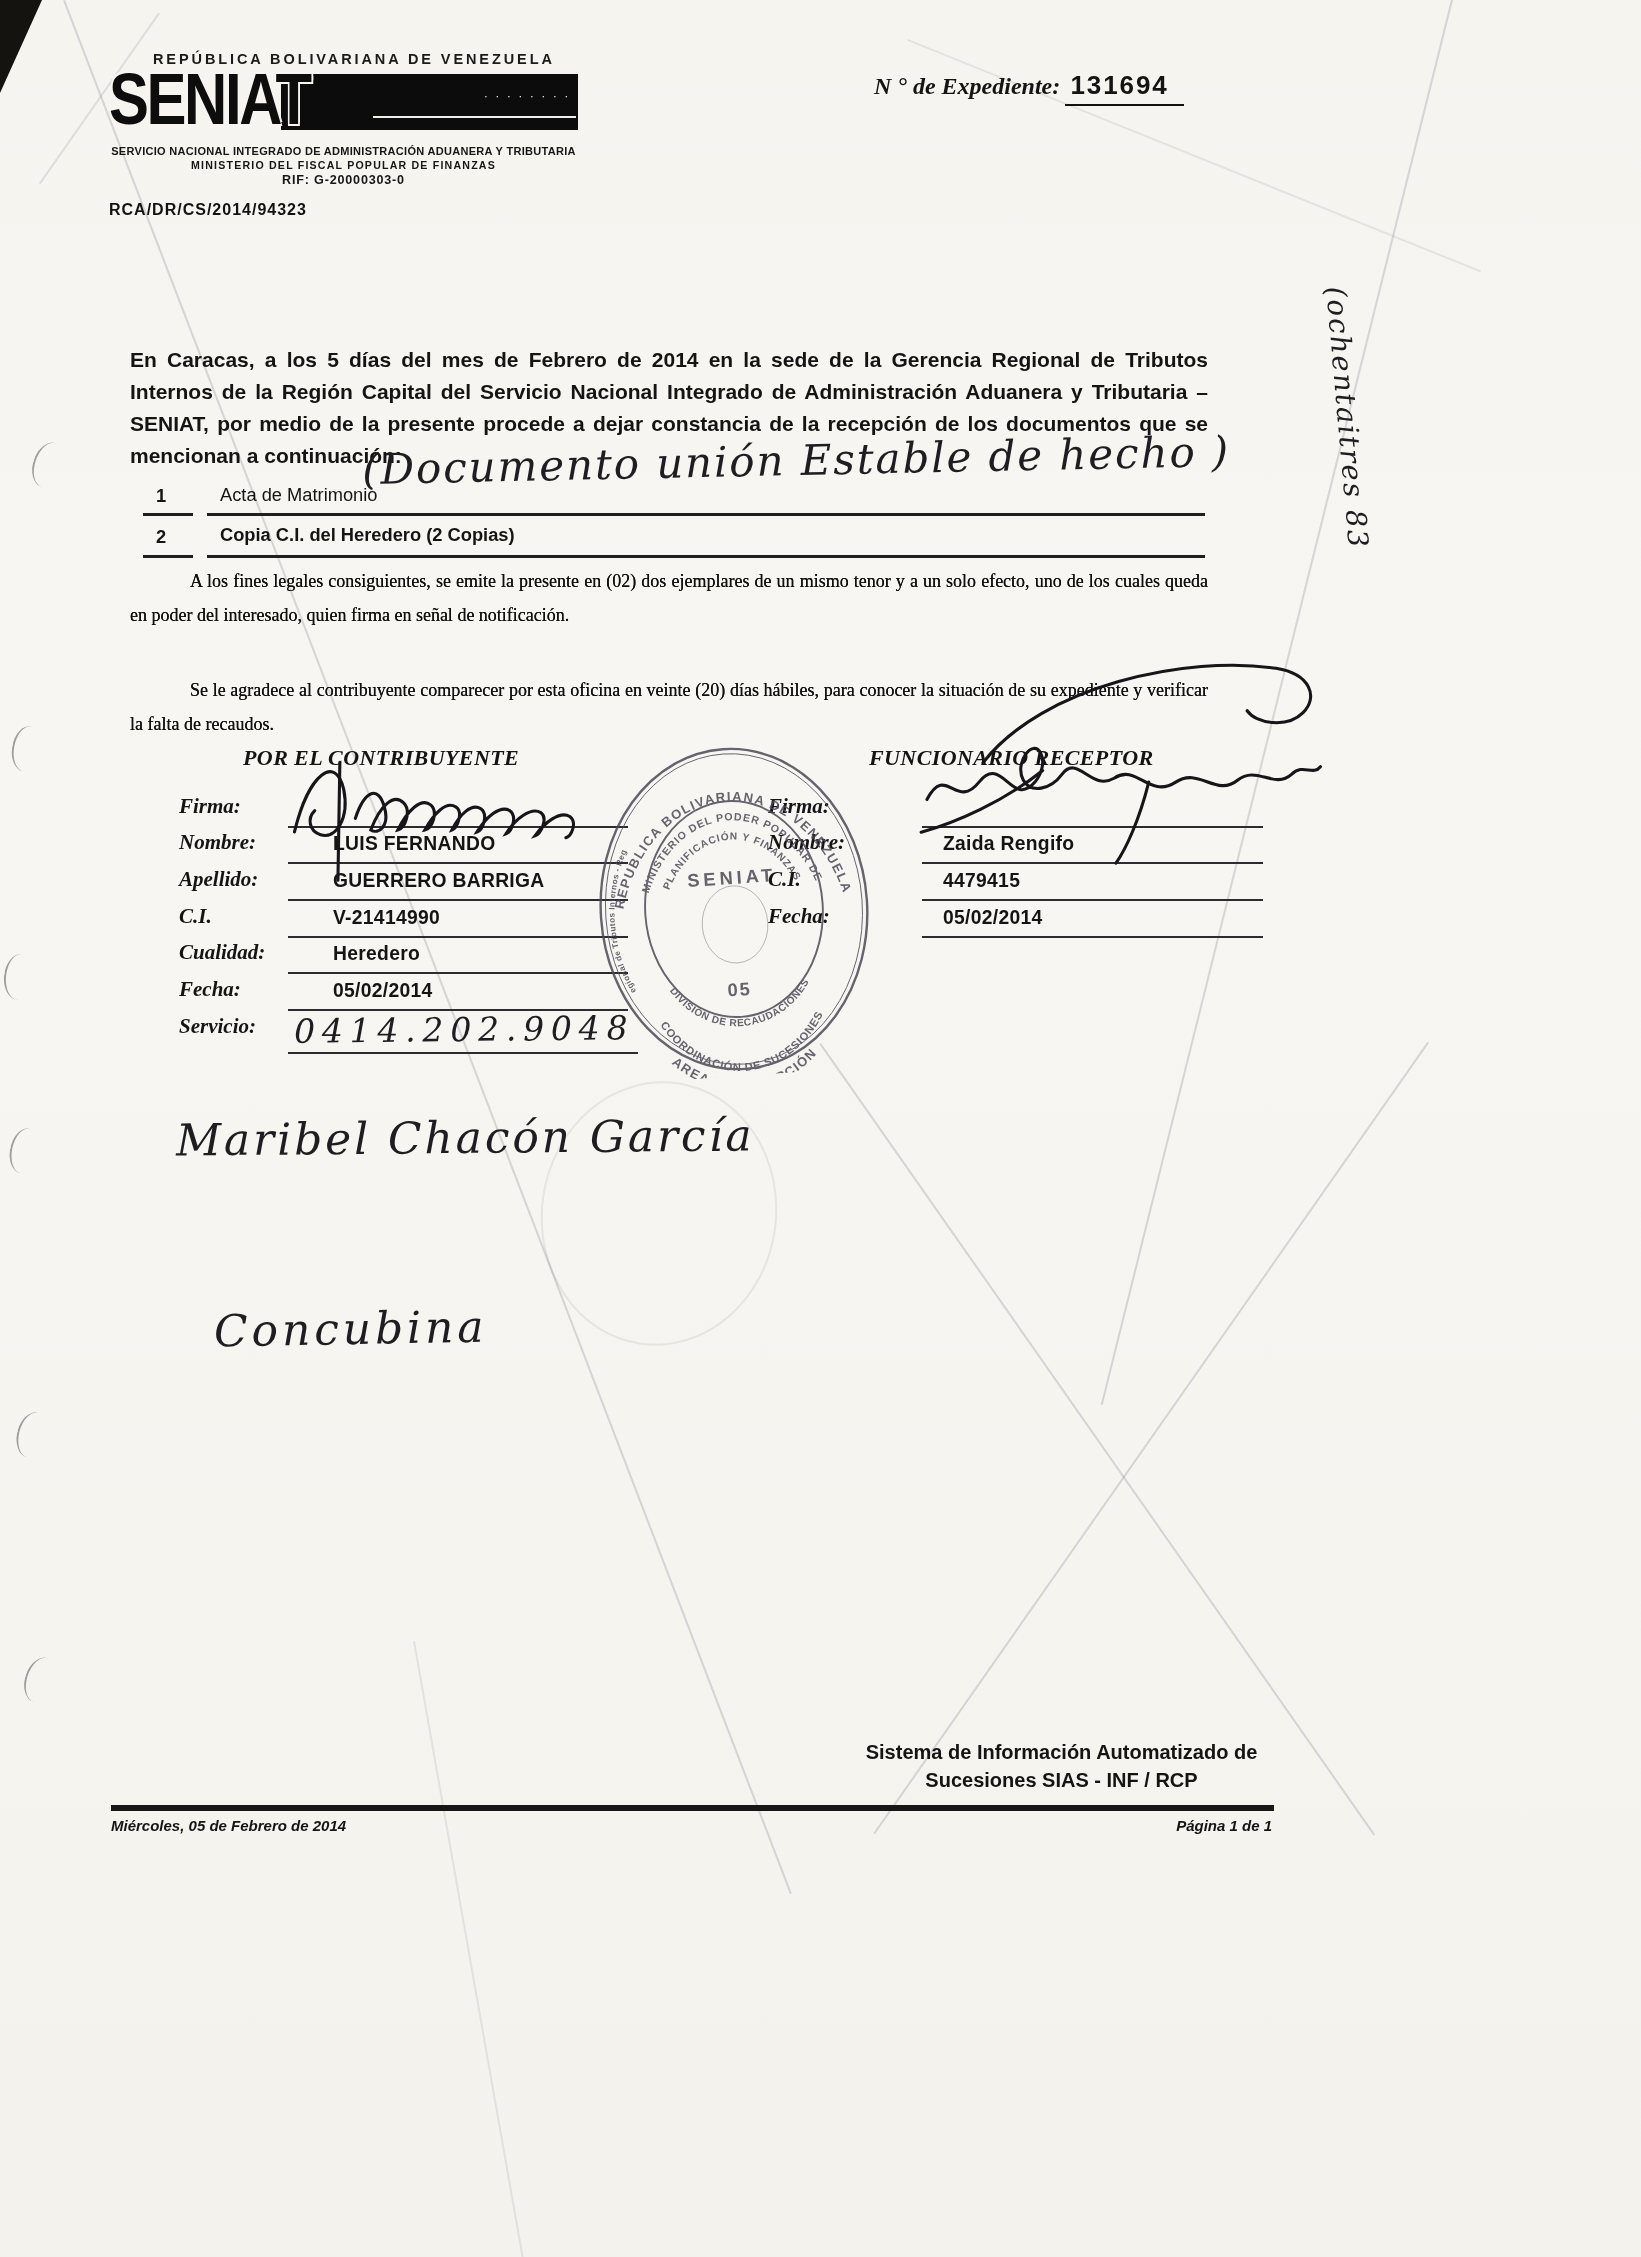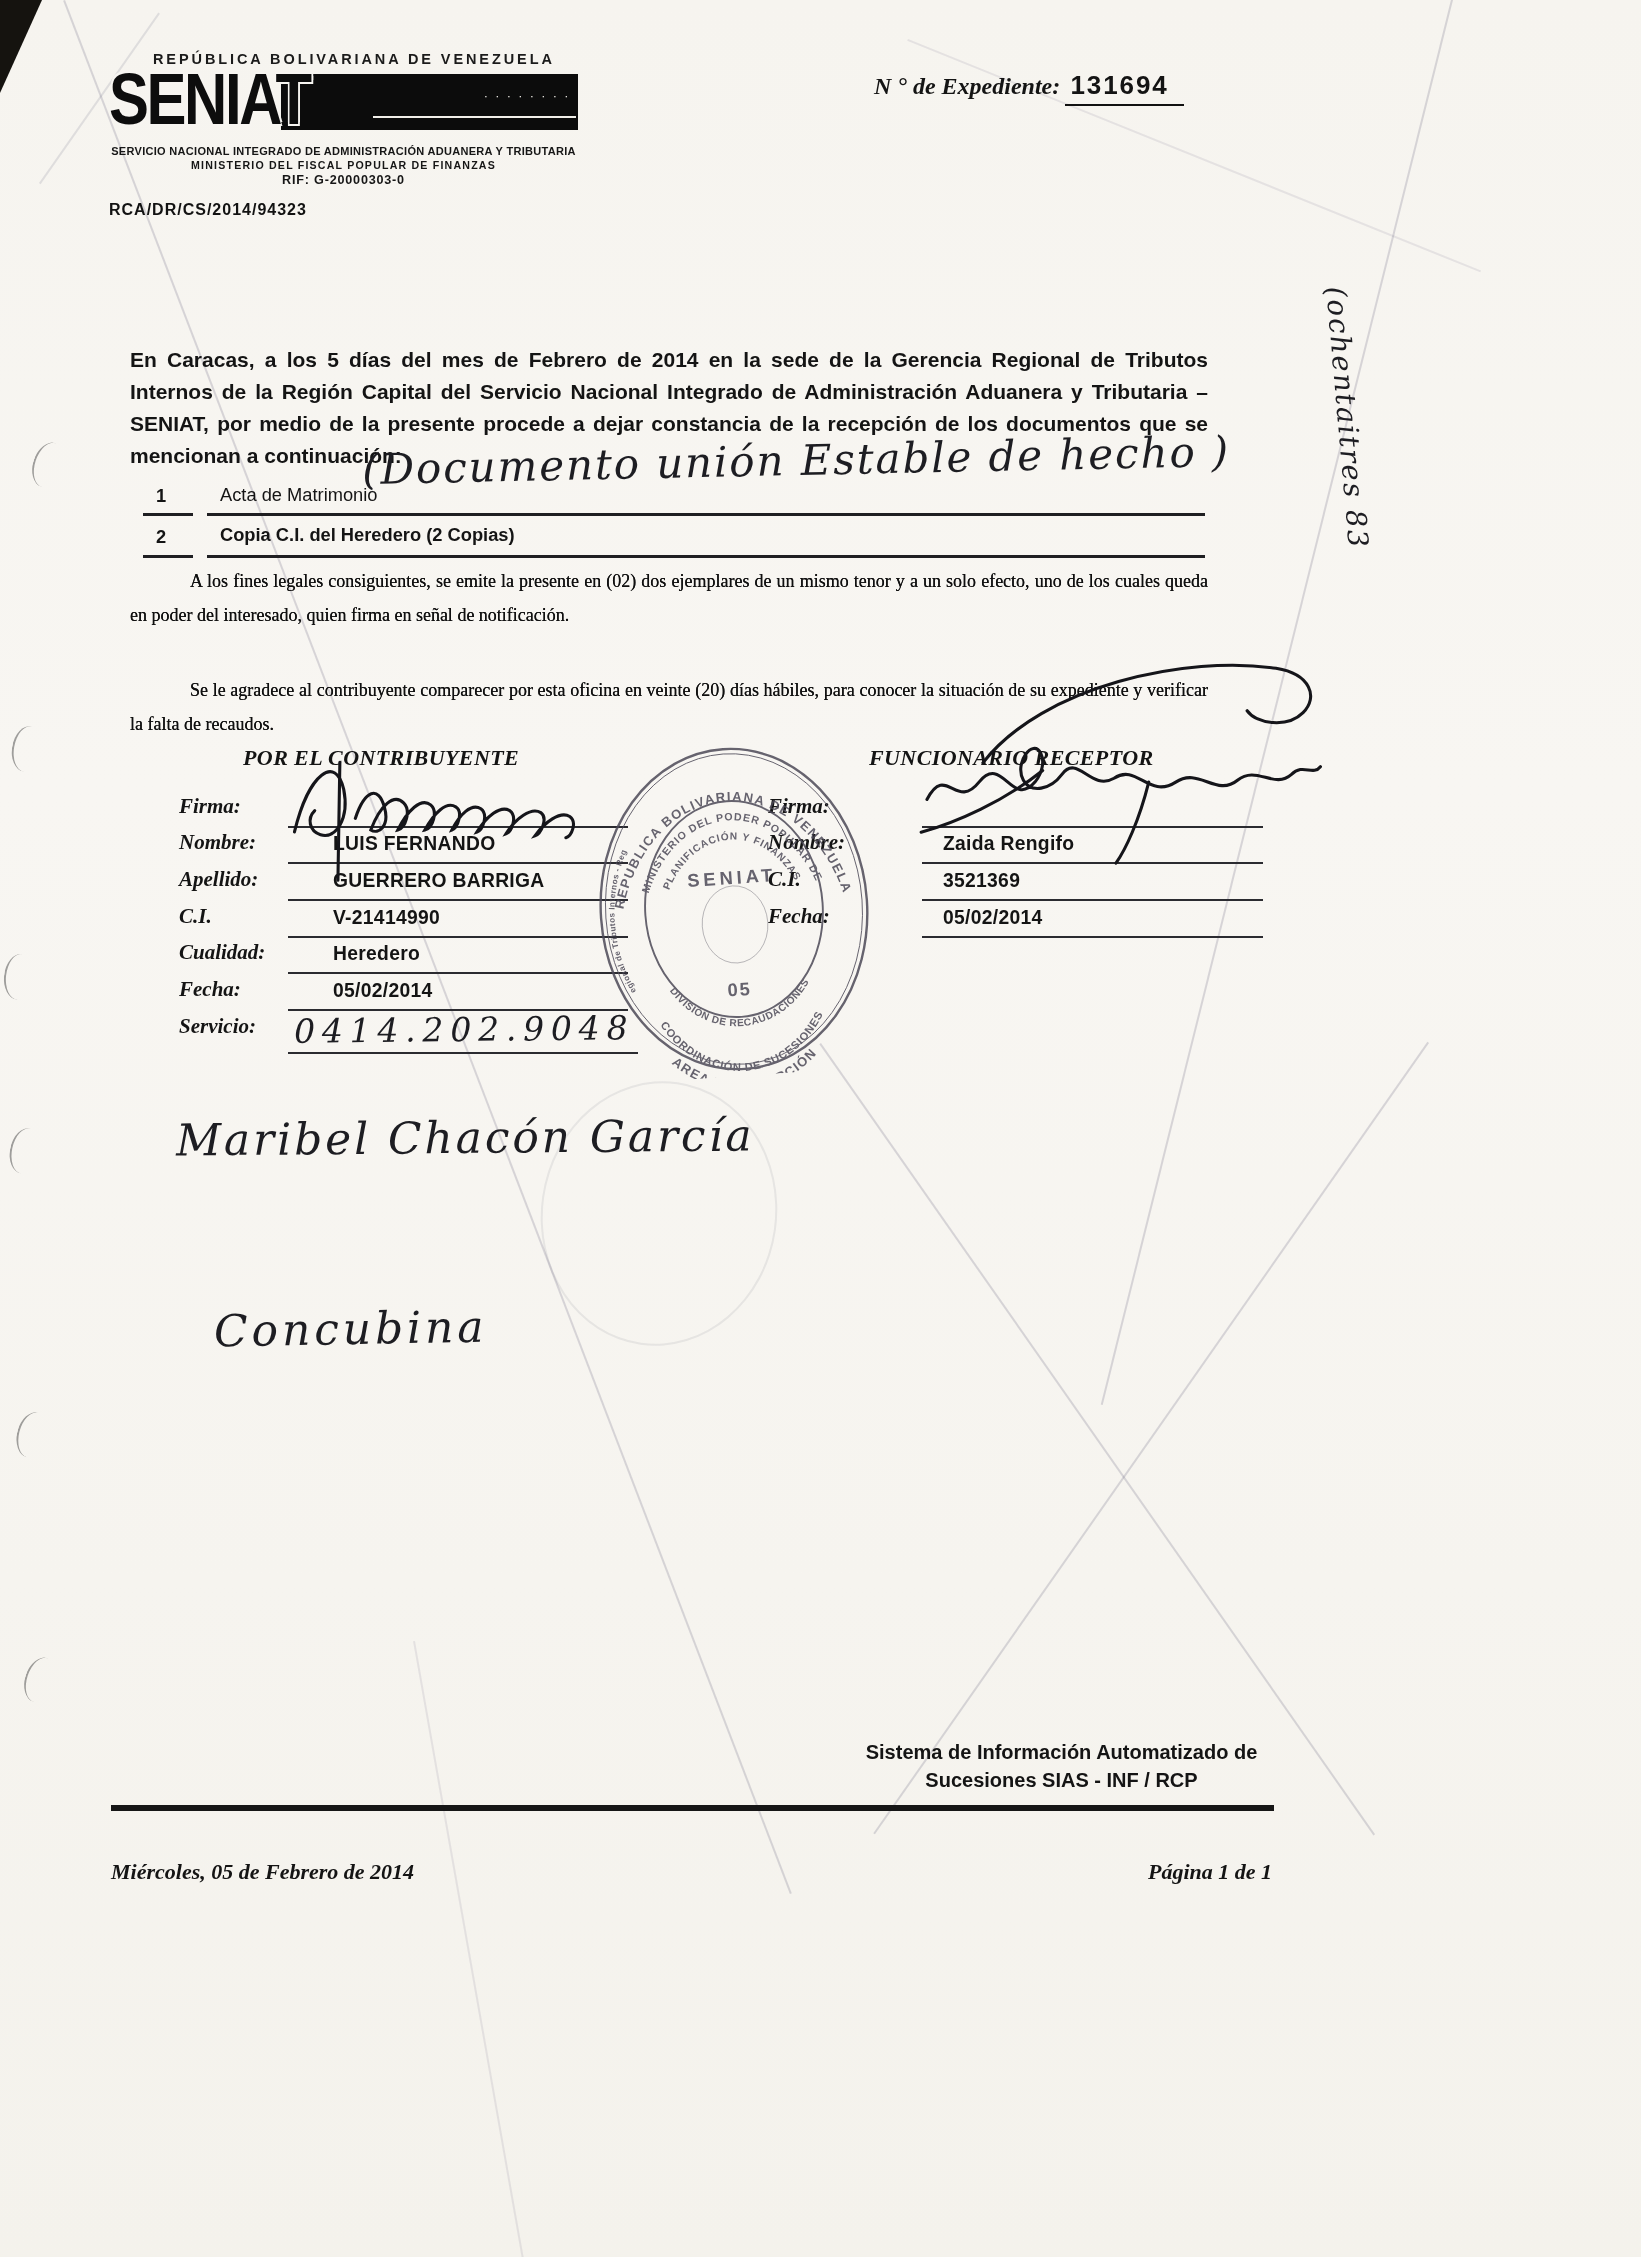--- a/index.html
+++ b/index.html
@@ -74,21 +74,21 @@
   .st-b1{font-size:10.5px;letter-spacing:.6px;}
   .st-b2{font-size:11.5px;letter-spacing:.8px;}
   .st-b3{font-size:13.5px;letter-spacing:1.5px;}
   .st-side{font-size:8.5px;letter-spacing:.4px;}
   .st-center{font-size:19px;letter-spacing:4px;}
   .st-num{font-size:19px;letter-spacing:2px;}
 
   
   .c-sys{width:415px;text-align:center;font-weight:700;font-size:20px;line-height:28px;}
   .f-rule{position:absolute;height:5.8px;background:#161616;}
-  .f-txt{position:absolute;font-family:Liberation Serif, serif;font-style:italic;font-weight:700;font-size:22px;margin-top:42px;}
+  .f-txt{position:absolute;font-family:Liberation Sans, sans-serif;font-style:italic;font-weight:700;font-size:15px;}
 </style>
 </head>
 <body>
 
 <div class="page">
 
   <div class="corner-mark"></div>
   <div class="crease" style="left:65px;top:0;width:2028px;transform:rotate(69deg);"></div>
   <div class="crease" style="left:1453px;top:0;width:1448px;transform:rotate(104deg);"></div>
   <div class="crease" style="left:821px;top:1043px;width:966px;transform:rotate(55deg);"></div>
@@ -169,21 +169,21 @@
     </svg>
   </div>
 
   <div>
     <div class="lab" style="left:768px;top:794px;">Firma:</div>
     <div class="ul" style="left:922px;top:826px;width:341px;"></div>
     <div class="lab" style="left:768px;top:830px;">Nombre:</div>
     <div class="val" style="left:943px;top:833px;">Zaida Rengifo</div>
     <div class="ul" style="left:922px;top:862px;width:341px;"></div>
     <div class="lab" style="left:768px;top:867px;">C.I.</div>
-    <div class="val" style="left:943px;top:870px;">3521369</div>
+    <div class="val" style="left:943px;top:870px;">4479415</div>
     <div class="ul" style="left:922px;top:899px;width:341px;"></div>
     <div class="lab" style="left:768px;top:904px;">Fecha:</div>
     <div class="val" style="left:943px;top:907px;">05/02/2014</div>
     <div class="ul" style="left:922px;top:936px;width:341px;"></div>
     <svg class="sigsvg" style="left:898px;top:647px;" width="434" height="222" viewBox="0 0 450 230">
       <path d="M 30,158 C 50,120 60,170 84,140 C 108,110 118,168 142,140 C 150,130 152,118 148,110 C 140,94 120,120 130,138 C 138,152 158,148 170,132 C 186,110 200,150 224,136 C 248,120 260,158 288,140 C 312,124 330,156 352,138 C 372,122 390,148 408,132 C 420,120 430,134 438,124"></path>
       <path d="M 88,120 C 150,40 300,8 392,22 C 428,28 436,52 420,68 C 404,84 372,80 362,66"></path>
       <path d="M 150,128 C 110,160 60,182 24,192"></path>
       <path d="M 260,140 C 250,180 236,210 226,224"></path>
     </svg>

